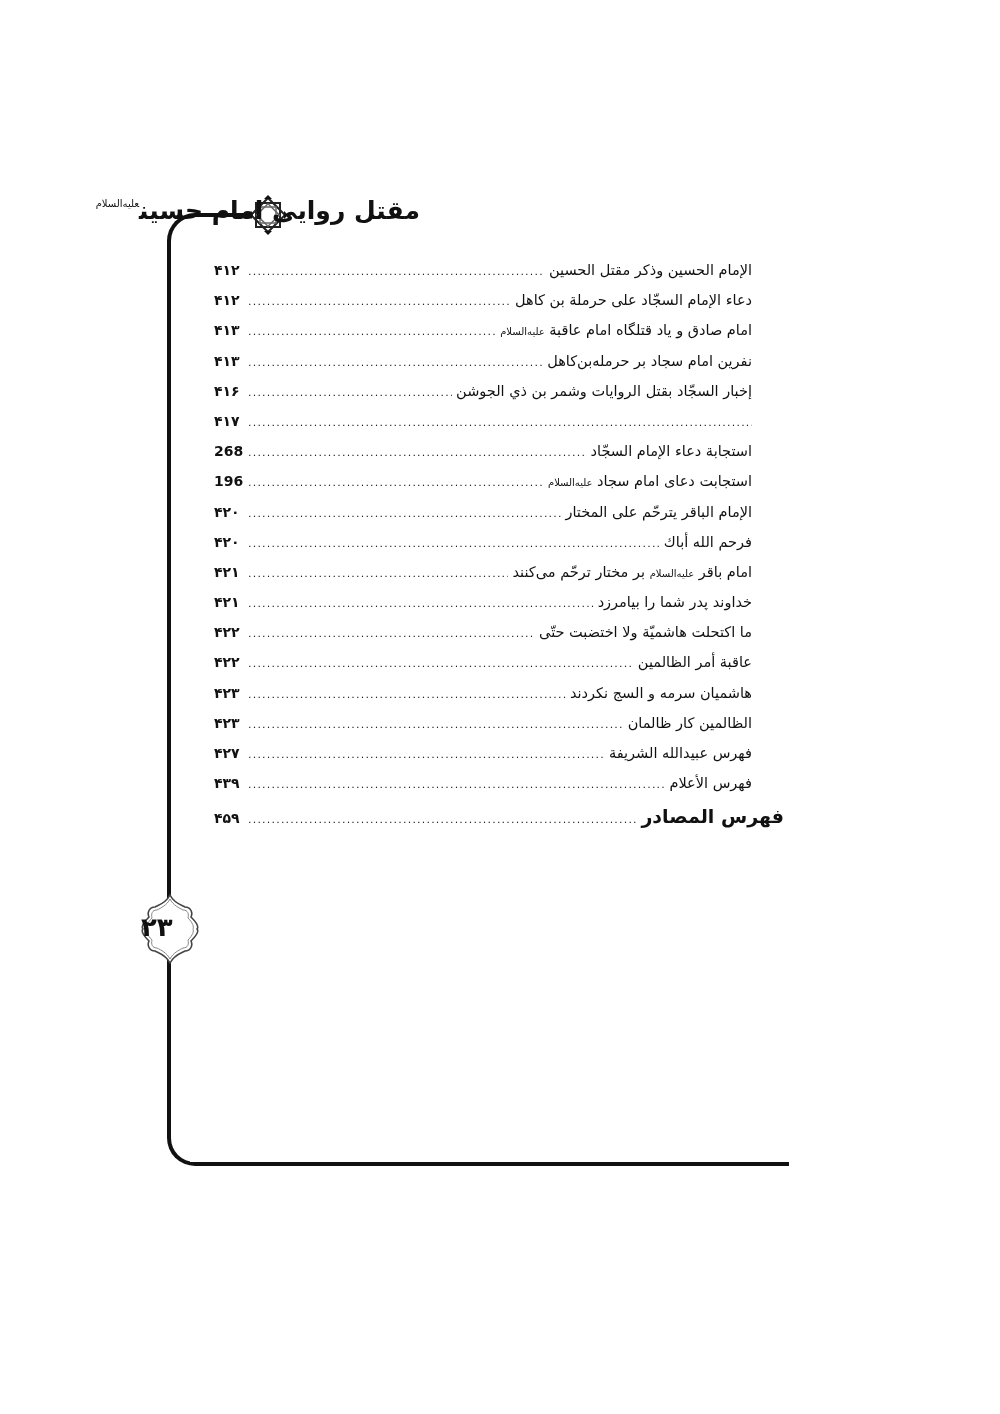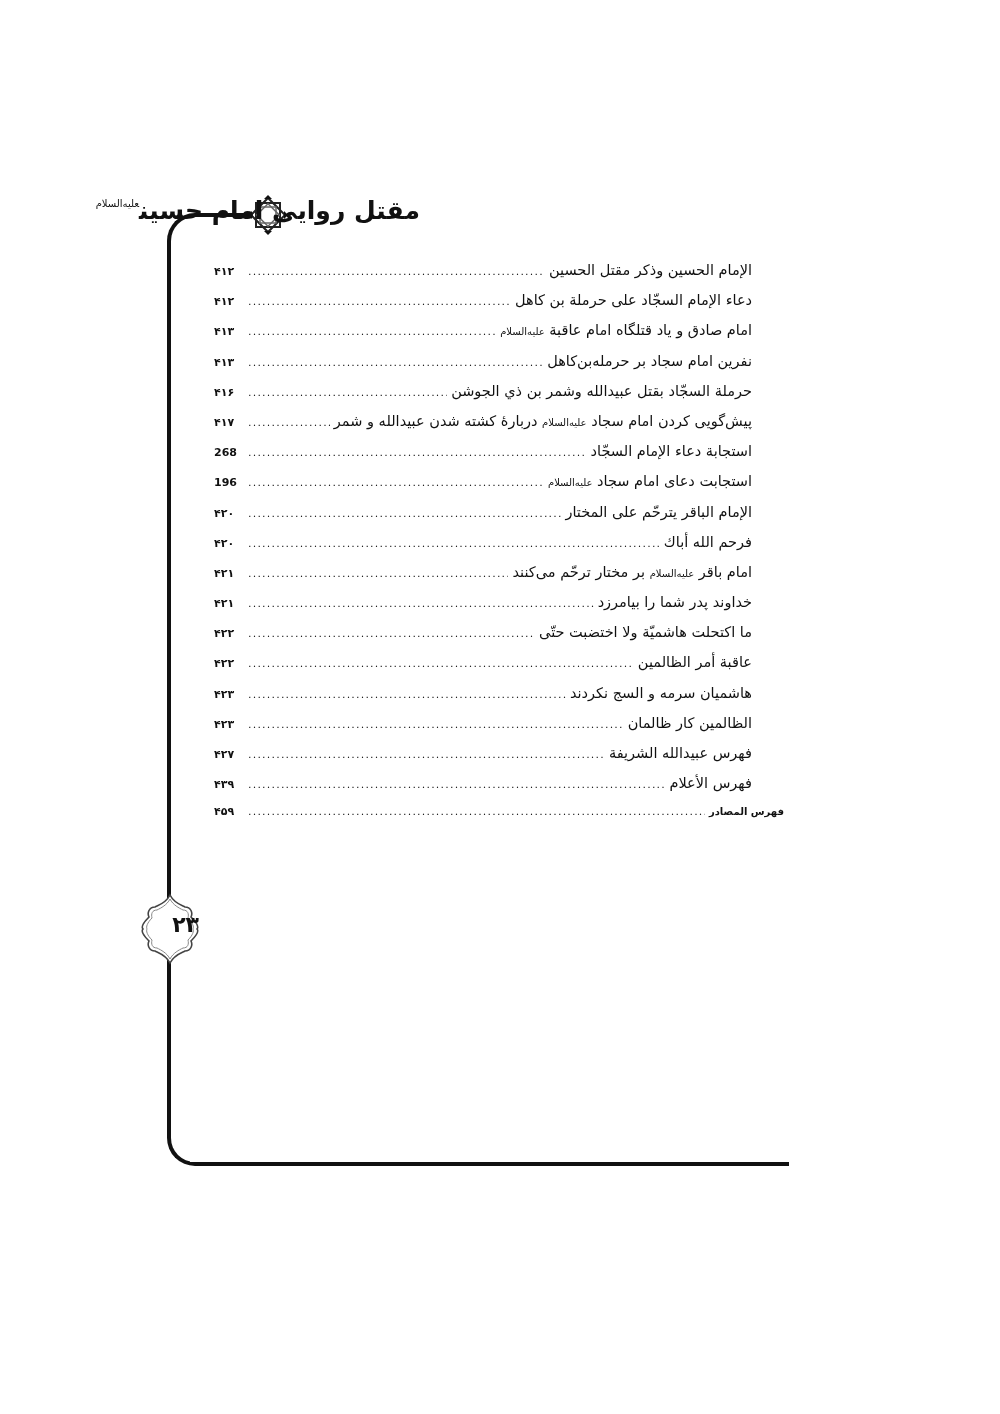--- a/index.html
+++ b/index.html
@@ -13,26 +13,26 @@
     .frame-left-cover { position: absolute; left: 190px; top: 217px; width: 10px; height: 945px; background: #fff; }
     .header-title { position: absolute; right: 580px; top: 196px; direction: rtl;
                     font-size: 25px; font-weight: bold; letter-spacing: -0.5px; white-space: nowrap; }
     .header-title .sup { font-size: 10px; vertical-align: 12px; font-weight: normal; }
     .emblem { position: absolute; left: 247px; top: 194px; width: 42px; height: 42px; }
     .toc { position: absolute; left: 214px; top: 262px; width: 570px; direction: rtl; }
     .toc-row { display: flex; align-items: baseline; height: 30.2px; font-size: 14.5px; direction: rtl; }
     .toc-title { white-space: nowrap; padding-left: 4px; }
     .toc-title small { font-size: 10px; }
     .toc-dots { flex: 1; overflow: hidden; white-space: nowrap; font-size: 11px; letter-spacing: 1.2px; color: #222; direction: ltr; text-align: right; }
-    .toc-page { font-weight: bold; font-size: 11px; width: 34px; text-align: left; direction: rtl; }
+    .toc-page { font-weight: bold; font-size: 14px; width: 34px; text-align: left; direction: rtl; }
     .toc-row.pad { padding-right: 32px; }
-    .toc-row.last .toc-title { font-weight: bold; font-size: 10px; }
+    .toc-row.last .toc-title { font-weight: bold; font-size: 19px; }
     .page-num-badge { position: absolute; left: 141px; top: 893px; width: 58px; height: 72px; }
-    .page-num-text { position: absolute; left: 141px; top: 912px; width: 58px; text-align: right;
-                     font-size: 22px; font-weight: bold; direction: rtl; }
+    .page-num-text { position: absolute; left: 141px; top: 912px; width: 58px; text-align: left;
+                     font-size: 26px; font-weight: bold; direction: rtl; }
   </style>
 </head>
 <body>
 
 <div class="frame-left"></div>
 <div class="frame-left-cover"></div>
 <div class="frame-top"></div>
 <div class="frame-bottom"></div>
 
 <svg class="emblem" viewBox="0 0 42 42">
@@ -65,26 +65,25 @@
       <span class="toc-title"><span>امام صادق و یاد قتلگاه امام عاقبة</span> <small>علیه‌السلام</small></span>
       <span class="toc-dots">............................................................................................................................................</span>
       <span class="toc-page">۴۱۳</span>
     </div>
     <div class="toc-row pad">
       <span class="toc-title"><span>نفرین امام سجاد بر حرمله‌بن‌کاهل</span></span>
       <span class="toc-dots">............................................................................................................................................</span>
       <span class="toc-page">۴۱۳</span>
     </div>
     <div class="toc-row pad">
-      <span class="toc-title"><span>حرملة السجّاد بقتل عبيدالله وشمر بن ذي الجوشن</span></span>
+      <span class="toc-title"><span>إخبار السجّاد بقتل الروايات وشمر بن ذي الجوشن</span></span>
       <span class="toc-dots">............................................................................................................................................</span>
       <span class="toc-page">۴۱۶</span>
     </div>
     <div class="toc-row pad">
-      <span class="toc-title"><span>پیش‌گویی کردن امام سجاد</span> <small>علیه‌السلام</small> <span>دربارهٔ کشته شدن عبیدالله و شمر</span></span>
       <span class="toc-dots">............................................................................................................................................</span>
       <span class="toc-page">۴۱۷</span>
     </div>
     <div class="toc-row pad">
       <span class="toc-title"><span>استجابة دعاء الإمام السجّاد</span></span>
       <span class="toc-dots">............................................................................................................................................</span>
       <span class="toc-page">268</span>
     </div>
     <div class="toc-row pad">
       <span class="toc-title"><span>استجابت دعای امام سجاد</span> <small>علیه‌السلام</small></span>

